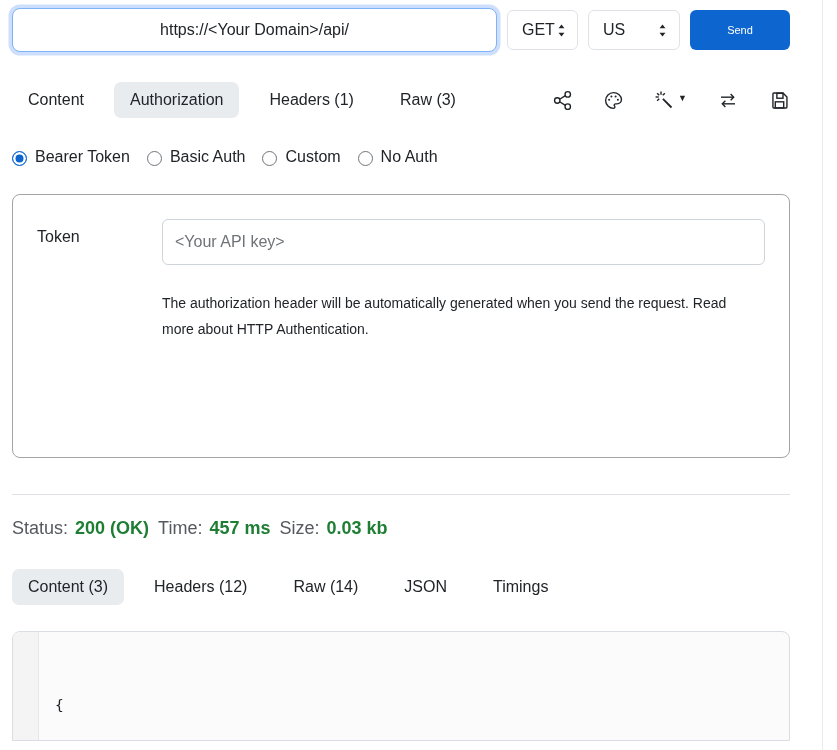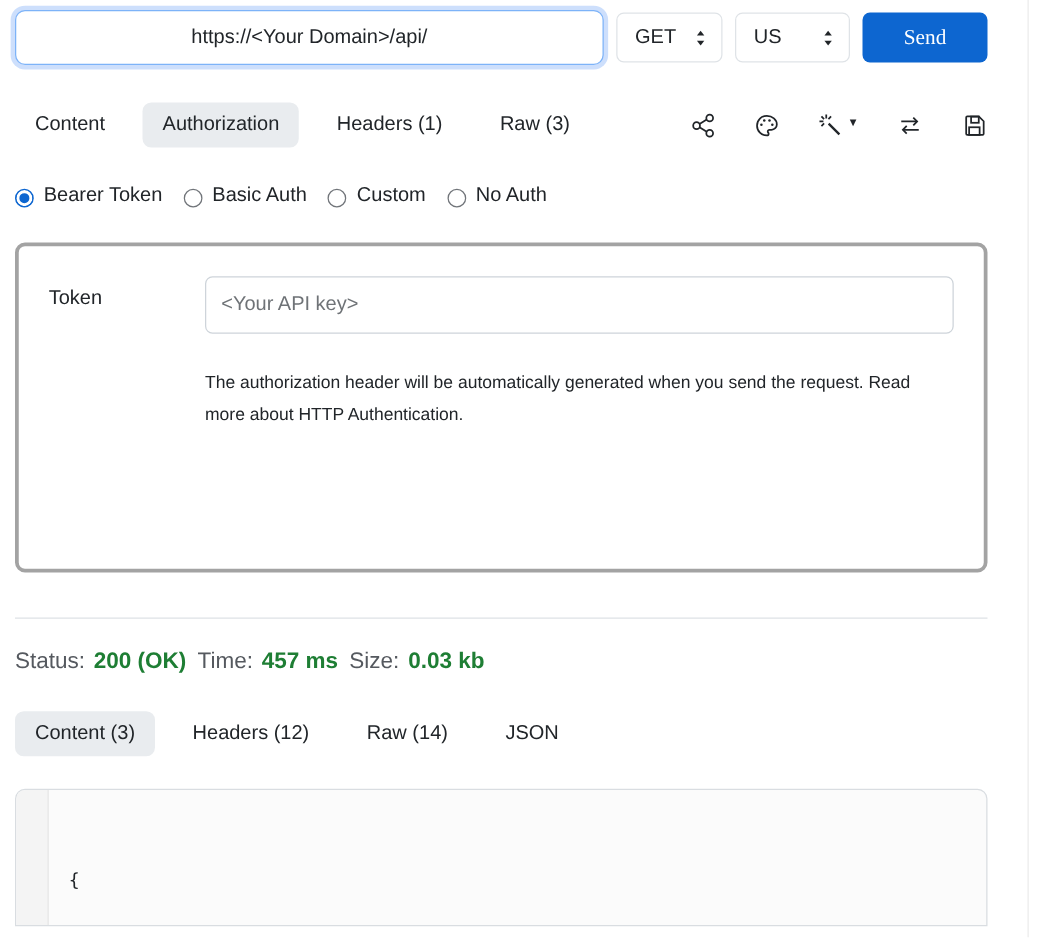--- a/index.html
+++ b/index.html
@@ -21,28 +21,28 @@
     outline: none; padding: 0 14px;
     font-family: "Liberation Sans", "DejaVu Sans", sans-serif;
     font-size: 16px; color: #212529; text-align: center;
   }
   .select-box {
     height: 40px; margin-top: 2px;
     background: #fff; border: 1px solid #dfe3e7; border-radius: 6px;
     display: flex; align-items: center; justify-content: space-between;
     padding: 0 10px 0 14px; font-size: 16px; color: #212529; cursor: pointer;
   }
-  .select-method { width: 85px; }
+  .select-method { width: 71px; }
   .select-region { width: 92px; }
   .updown svg { display: block; }
   .send-btn {
     width: 100px; height: 40px; margin-top: 2px;
     background: #0d66d0; color: #fff; border: none; border-radius: 6px;
-    font-family: Liberation Serif, serif;
-    font-size: 17px; cursor: pointer;
+    font-family: Liberation Sans, sans-serif;
+    font-size: 11px; cursor: pointer;
   }
 
   
   .tabs-row { display: flex; align-items: center; margin-top: 30px; }
   .tab {
     padding: 9px 16px; margin-right: 14px; border-radius: 7px;
     font-size: 16px; color: #212529; cursor: pointer; white-space: nowrap;
   }
   .tab.active { background: #e9ecef; }
   .toolbar { margin-left: auto; display: flex; align-items: center; gap: 30px; }
@@ -59,21 +59,21 @@
   }
   .radio.checked {
     border: 1px solid #0d66d0; background: #0d66d0;
     box-shadow: inset 0 0 0 2.5px #fff;
   }
   .radio-label { font-size: 16px; color: #212529; }
 
   
   .auth-panel {
     margin-top: 28px; height: 264px;
-    border: 3px solid #a3a3a3; border-radius: 8px;
+    border: 1px solid #a3a3a3; border-radius: 8px;
     padding: 24px; display: flex;
   }
   .token-label { width: 125px; font-size: 16px; padding-top: 9px; color: #212529; }
   .token-col { flex: 1; }
   .token-input {
     width: 100%; height: 46px;
     border: 1px solid #ced4da; border-radius: 6px;
     padding: 0 12px; font-size: 16px;
     font-family: "Liberation Sans", "DejaVu Sans", sans-serif;
     color: #212529; outline: none;
@@ -229,20 +229,21 @@
     <span class="status-item">
       <span class="lbl">Size:</span><span class="val">0.03 kb</span>
     </span>
   </div>
 
   <div class="tabs-row resp-tabs">
     <div class="tab active">Content (3)</div>
     <div class="tab">Headers (12)</div>
     <div class="tab">Raw (14)</div>
     <div class="tab">JSON</div>
+    <div class="tab">Timings</div>
   </div>
 
   <div class="resp-box">
     <div class="gutter"></div>
     <div class="code">
       <div>{</div>
       
       
     </div>
   </div>

